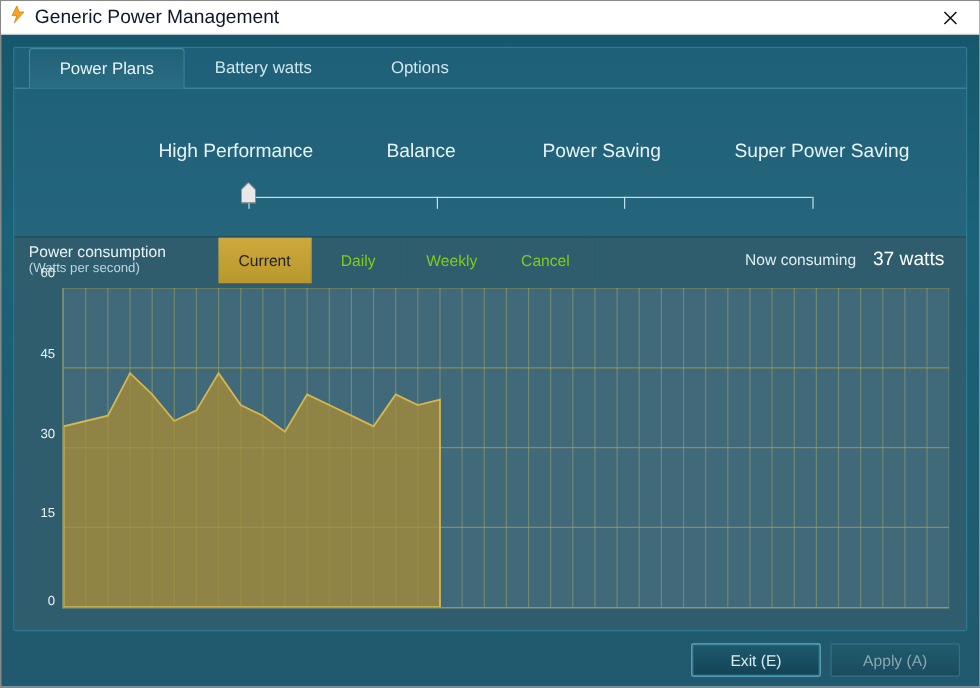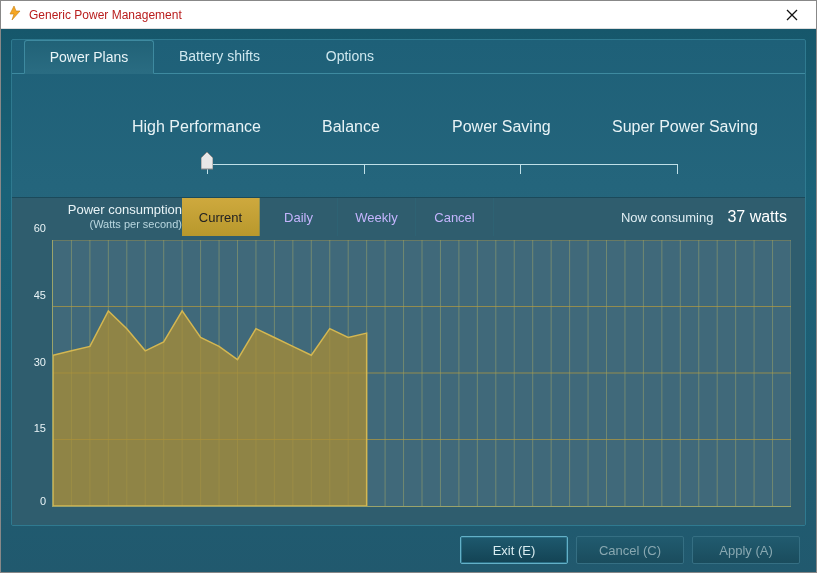--- a/index.html
+++ b/index.html
@@ -14,22 +14,22 @@
     width: 817px; height: 573px;
     background: #fff;
     border: 1px solid #888;
     display: flex; flex-direction: column;
   }
   .titlebar {
     height: 28px;
     background: #fff;
     display: flex; align-items: center;
     padding: 0 2px 0 6px;
-    color: #b91c1c;
-    font-size: 12px;
+    color: #0f172a;
+    font-size: 16px;
     border-bottom: 1px solid #ddd;
   }
   .titlebar .icon { margin-right: 6px; }
   .titlebar .title { flex: 1; }
   .titlebar .close {
     width: 44px; height: 26px;
     display: flex; align-items: center; justify-content: center;
     cursor: pointer;
   }
   .content {
@@ -113,35 +113,34 @@
   
   .consumption {
     background: #2f5d6e;
     flex: 1;
     display: flex; flex-direction: column;
     border-top: 1px solid #1b4a5b;
   }
   .cons-header {
     display: flex; align-items: center;
     height: 38px;
-    text-align: right;
   }
   .cons-title {
     width: 170px;
     padding: 3px 0 3px 12px;
     color: #e8f3f6;
     font-size: 13px;
     line-height: 1.15;
   }
   .cons-title .sub { font-size: 11px; color: #b9d7df; }
   .period-tabs { display:flex; }
   .period-tab {
     width: 78px; height: 38px;
     display:flex;align-items:center;justify-content:center;
-    font-size: 13px; color:#c4b5fd; cursor:pointer;
+    font-size: 13px; color:#84cc16; cursor:pointer;
     border-right: 1px solid #2b6c7f57;
   }
   .period-tab.active {
     background: linear-gradient(180deg, #cea93e, #b8982c);
     color: #222;
   }
   .now-consume {
     margin-left: auto;
     padding-right: 18px;
     display:flex; align-items:baseline; gap:14px;
@@ -214,21 +213,21 @@
         <path d="M1 1 L11 11 M11 1 L1 11" stroke="#111" stroke-width="1.3"></path>
       </svg>
     </div>
   </div>
 
   <div class="content">
     <div class="outer-panel">
 
       <div class="top-tabs">
         <div class="top-tab active">Power Plans</div>
-        <div class="top-tab">Battery shifts</div>
+        <div class="top-tab">Battery watts</div>
         <div class="top-tab">Options</div>
       </div>
 
       <div class="inner-panel">
 
         <div class="modes-block">
           <div class="modes-labels">
             <span class="ml" style="width:190px">High Performance</span>
             <span class="ml" style="width:130px">Balance</span>
             <span class="ml" style="width:160px">Power Saving</span>
@@ -323,17 +322,16 @@
                   <path d="M 0 1000 L 0 433.33333333333337 L 25 416.66666666666663 L 50 400 L 75 266.66666666666674 L 100 333.33333333333337 L 125 416.66666666666663 L 150 383.33333333333326 L 175 266.66666666666674 L 200 366.66666666666674 L 225 400 L 250 450 L 275 333.33333333333337 L 300 366.66666666666674 L 325 400 L 350 433.33333333333337 L 375 333.33333333333337 L 400 366.66666666666674 L 425 350 L 425 1000 Z" fill="#a98e36" fill-opacity="0.75" stroke="#d4b751" stroke-width="1.5" vector-effect="non-scaling-stroke"></path>
                 </svg>
               </div>
           </div>
         </div>
       </div>
     </div>
 
     <div class="footer">
       <div class="btn primary">Exit (E)</div>
-      <div class="btn disabled">Cancel (C)</div>
       <div class="btn disabled">Apply (A)</div>
     </div>
   </div>
 </div>
 
 </body></html>

